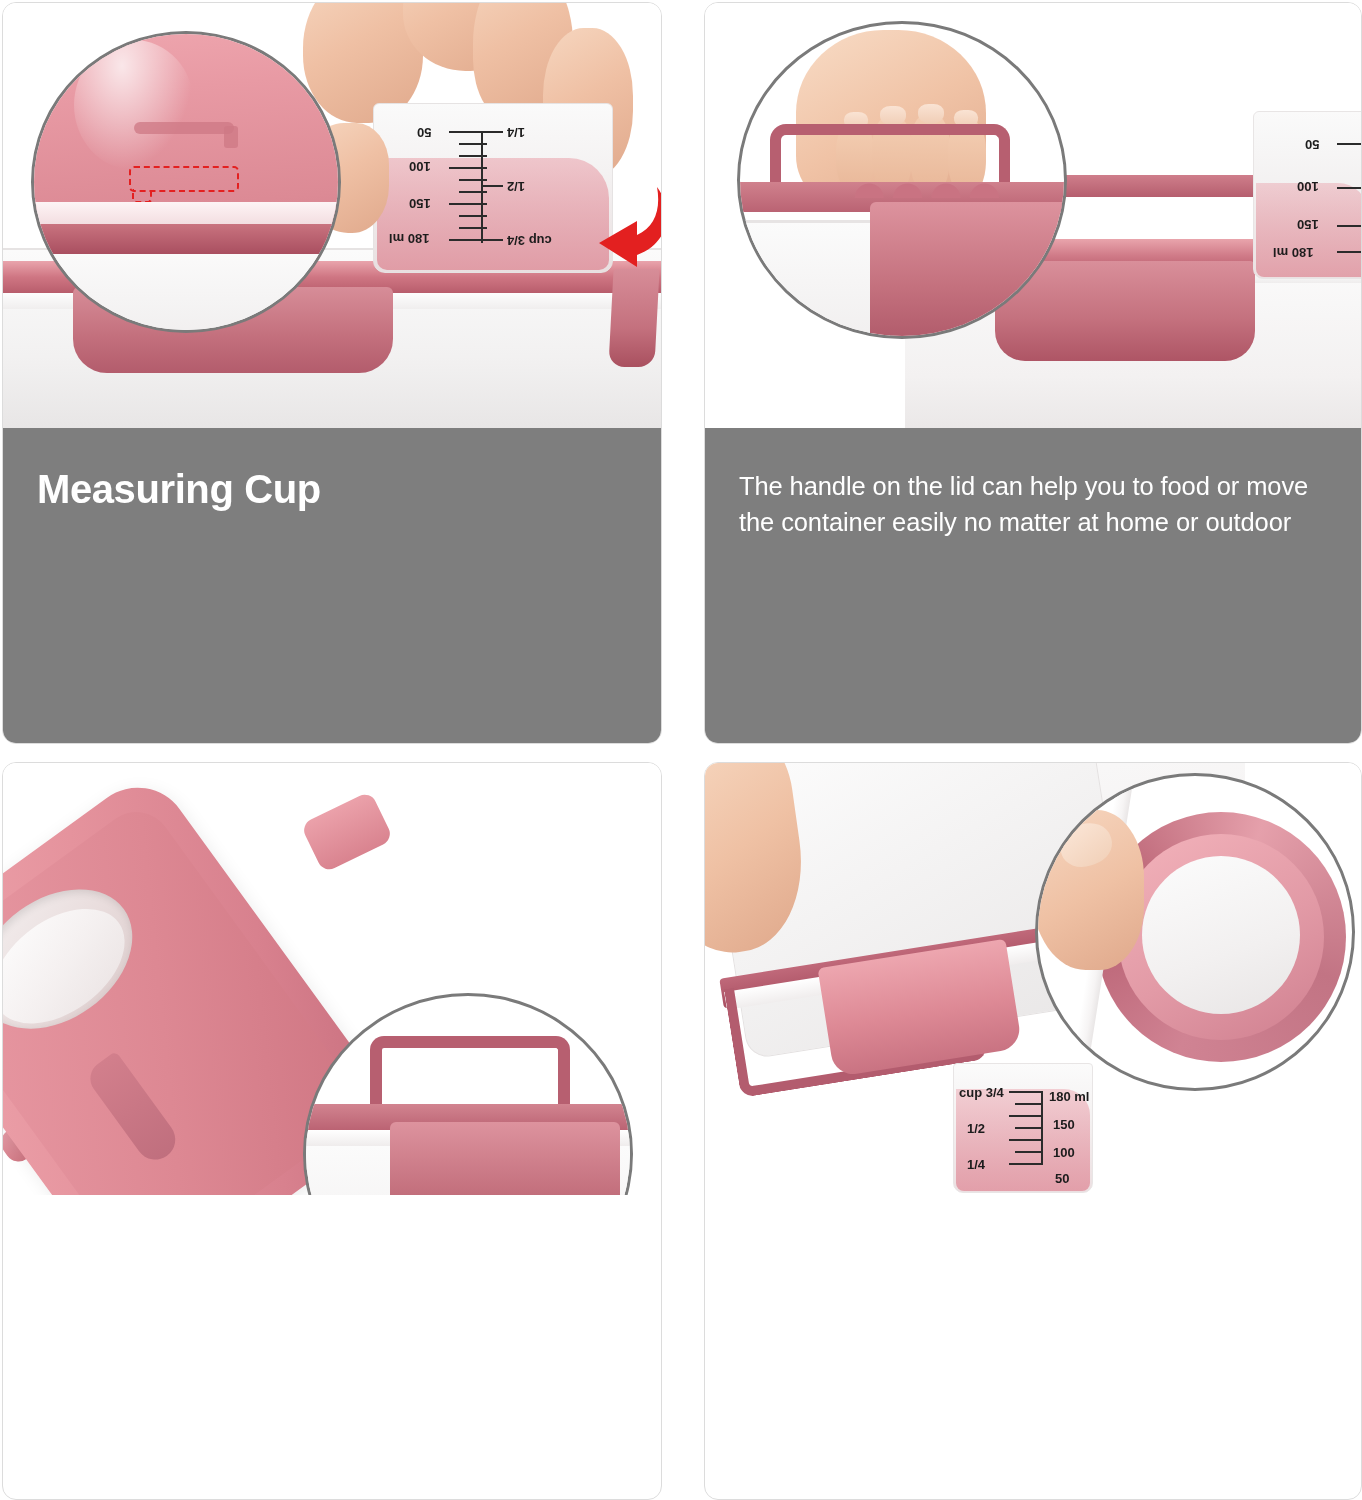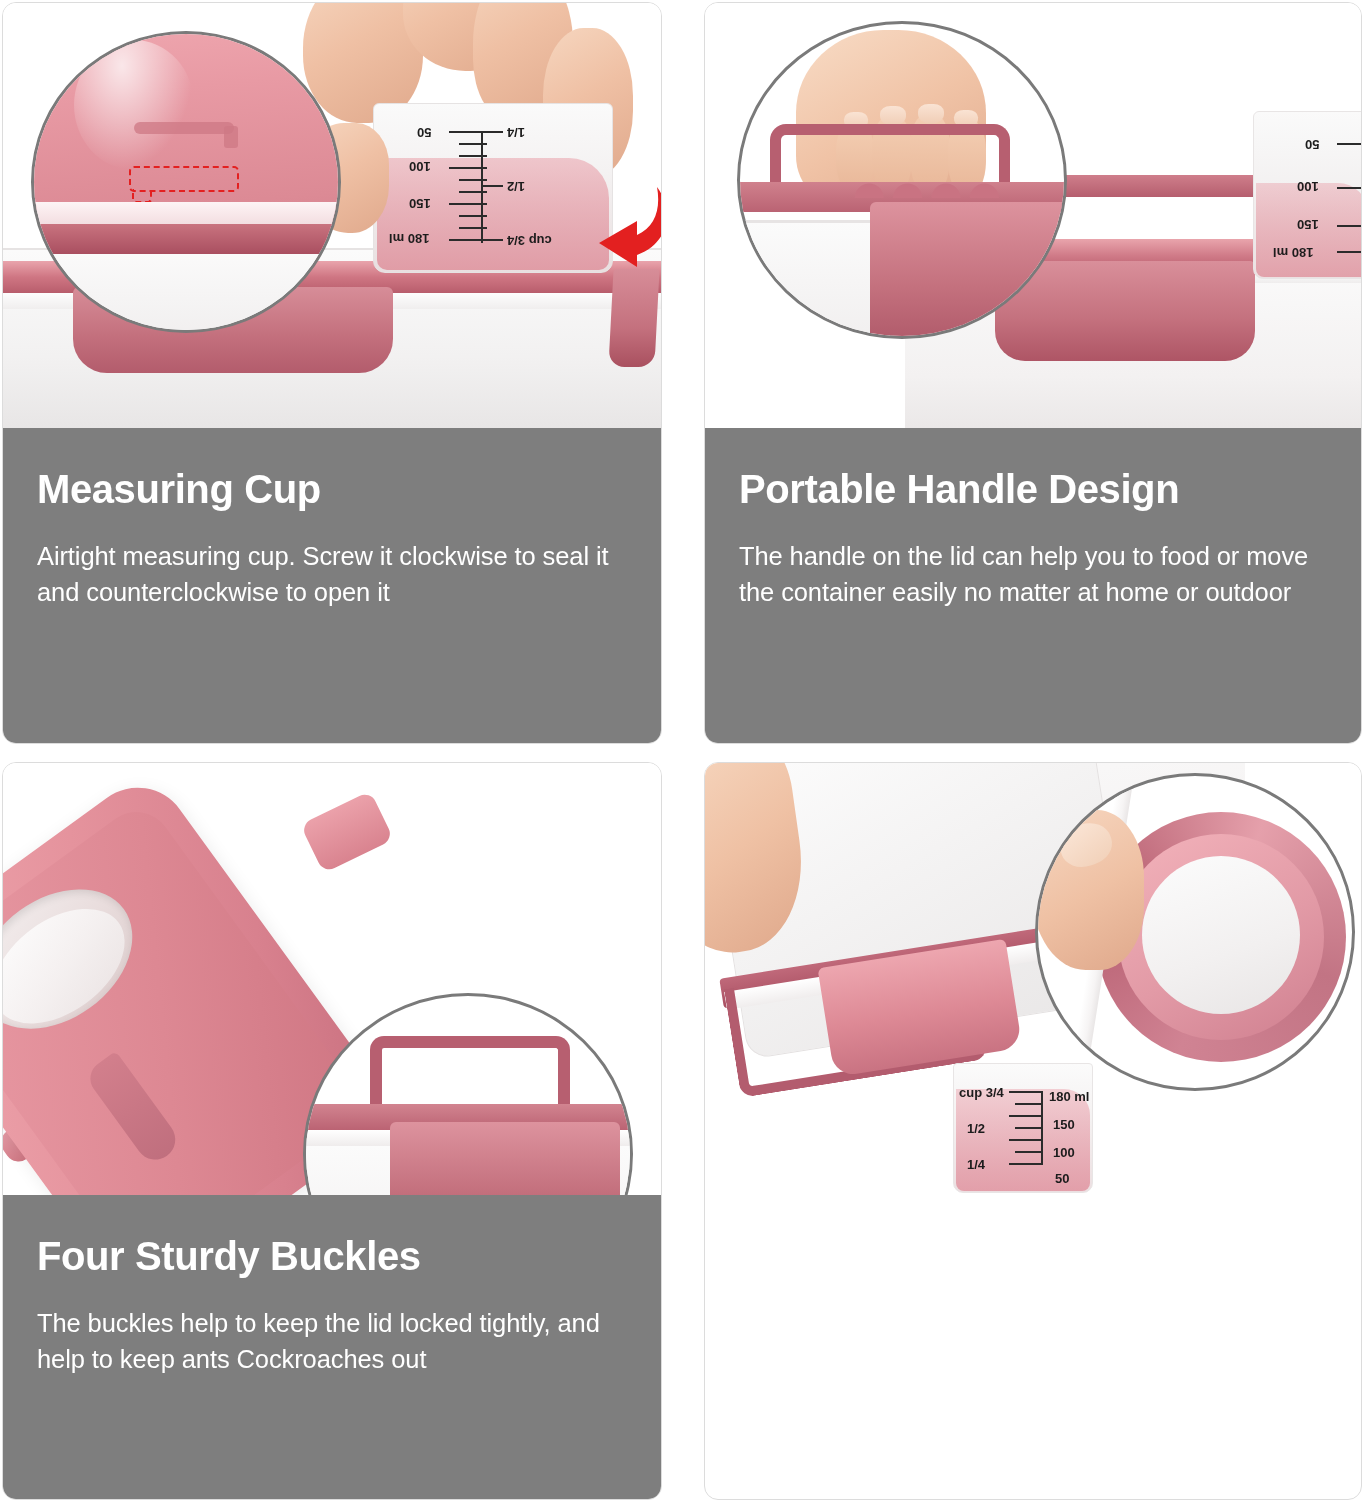--- a/index.html
+++ b/index.html
@@ -471,21 +471,20 @@
         <div class="band-w2"></div>
       </div>
 
       <svg class="art" id="p1-arrow" viewBox="0 0 82 92">
         <path d="M66 6 C84 30 78 62 46 74 L46 86 L8 62 L46 40 L46 54 C64 46 70 28 66 6 Z" fill="#e32020"></path>
       </svg>
     </div>
 
     <div class="caption">
       <div class="cap-title">Measuring Cup</div>
-      <div class="cap-body">Airtight measuring cup. Screw it clockwise to seal it and counterclockwise to open it</div>
     </div>
   </div>
 
   <div class="panel row1">
     <div class="photo">
 
       <div class="art" id="p2-container"></div>
       <div class="art" id="p2-lidband"></div>
       <div class="art" id="p2-sealband"></div>
       <div class="art" id="p2-handle-bar"></div>
@@ -516,21 +515,20 @@
         <div class="nail" style="left:178px;top:80px;width:26px;height:20px;"></div>
         <div class="nail" style="left:214px;top:86px;width:24px;height:18px;"></div>
         <div class="handle-u"></div>
         <div class="lid-top"></div>
         <div class="lid-scallop"></div>
         <div class="buckle-big"></div>
       </div>
     </div>
 
     <div class="caption">
-      <div class="cap-title">Portable Handle Design</div>
       <div class="cap-body">The handle on the lid can help you to food or move the container easily no matter at home or outdoor</div>
     </div>
   </div>
 
   <div class="panel row2">
     <div class="photo">
 
       <div class="art" id="p3-side-buckles">
         <div class="p3-sb" style="left:0;top:0;"></div>
         <div class="p3-sb" style="left:8px;top:46px;"></div>
@@ -547,24 +545,20 @@
 
       <div class="art magnifier" id="p3-mag">
         <div class="clear-low"></div>
         <div class="handle-u"></div>
         <div class="lid-top"></div>
         <div class="seal"></div>
         <div class="buckle-big"></div>
       </div>
     </div>
 
-    <div class="caption">
-      <div class="cap-title">Four Sturdy Buckles</div>
-      <div class="cap-body">The buckles help to keep the lid locked tightly, and help to keep ants Cockroaches out</div>
-    </div>
   </div>
 
   <div class="panel row2">
     <div class="photo">
 
       <div class="art" id="p4-box2"></div>
       <div class="art" id="p4-box"></div>
       <div class="art skin" id="p4-hand"></div>
       <div class="art" id="p4-rim"></div>
       <div class="art" id="p4-rim-white"></div>

